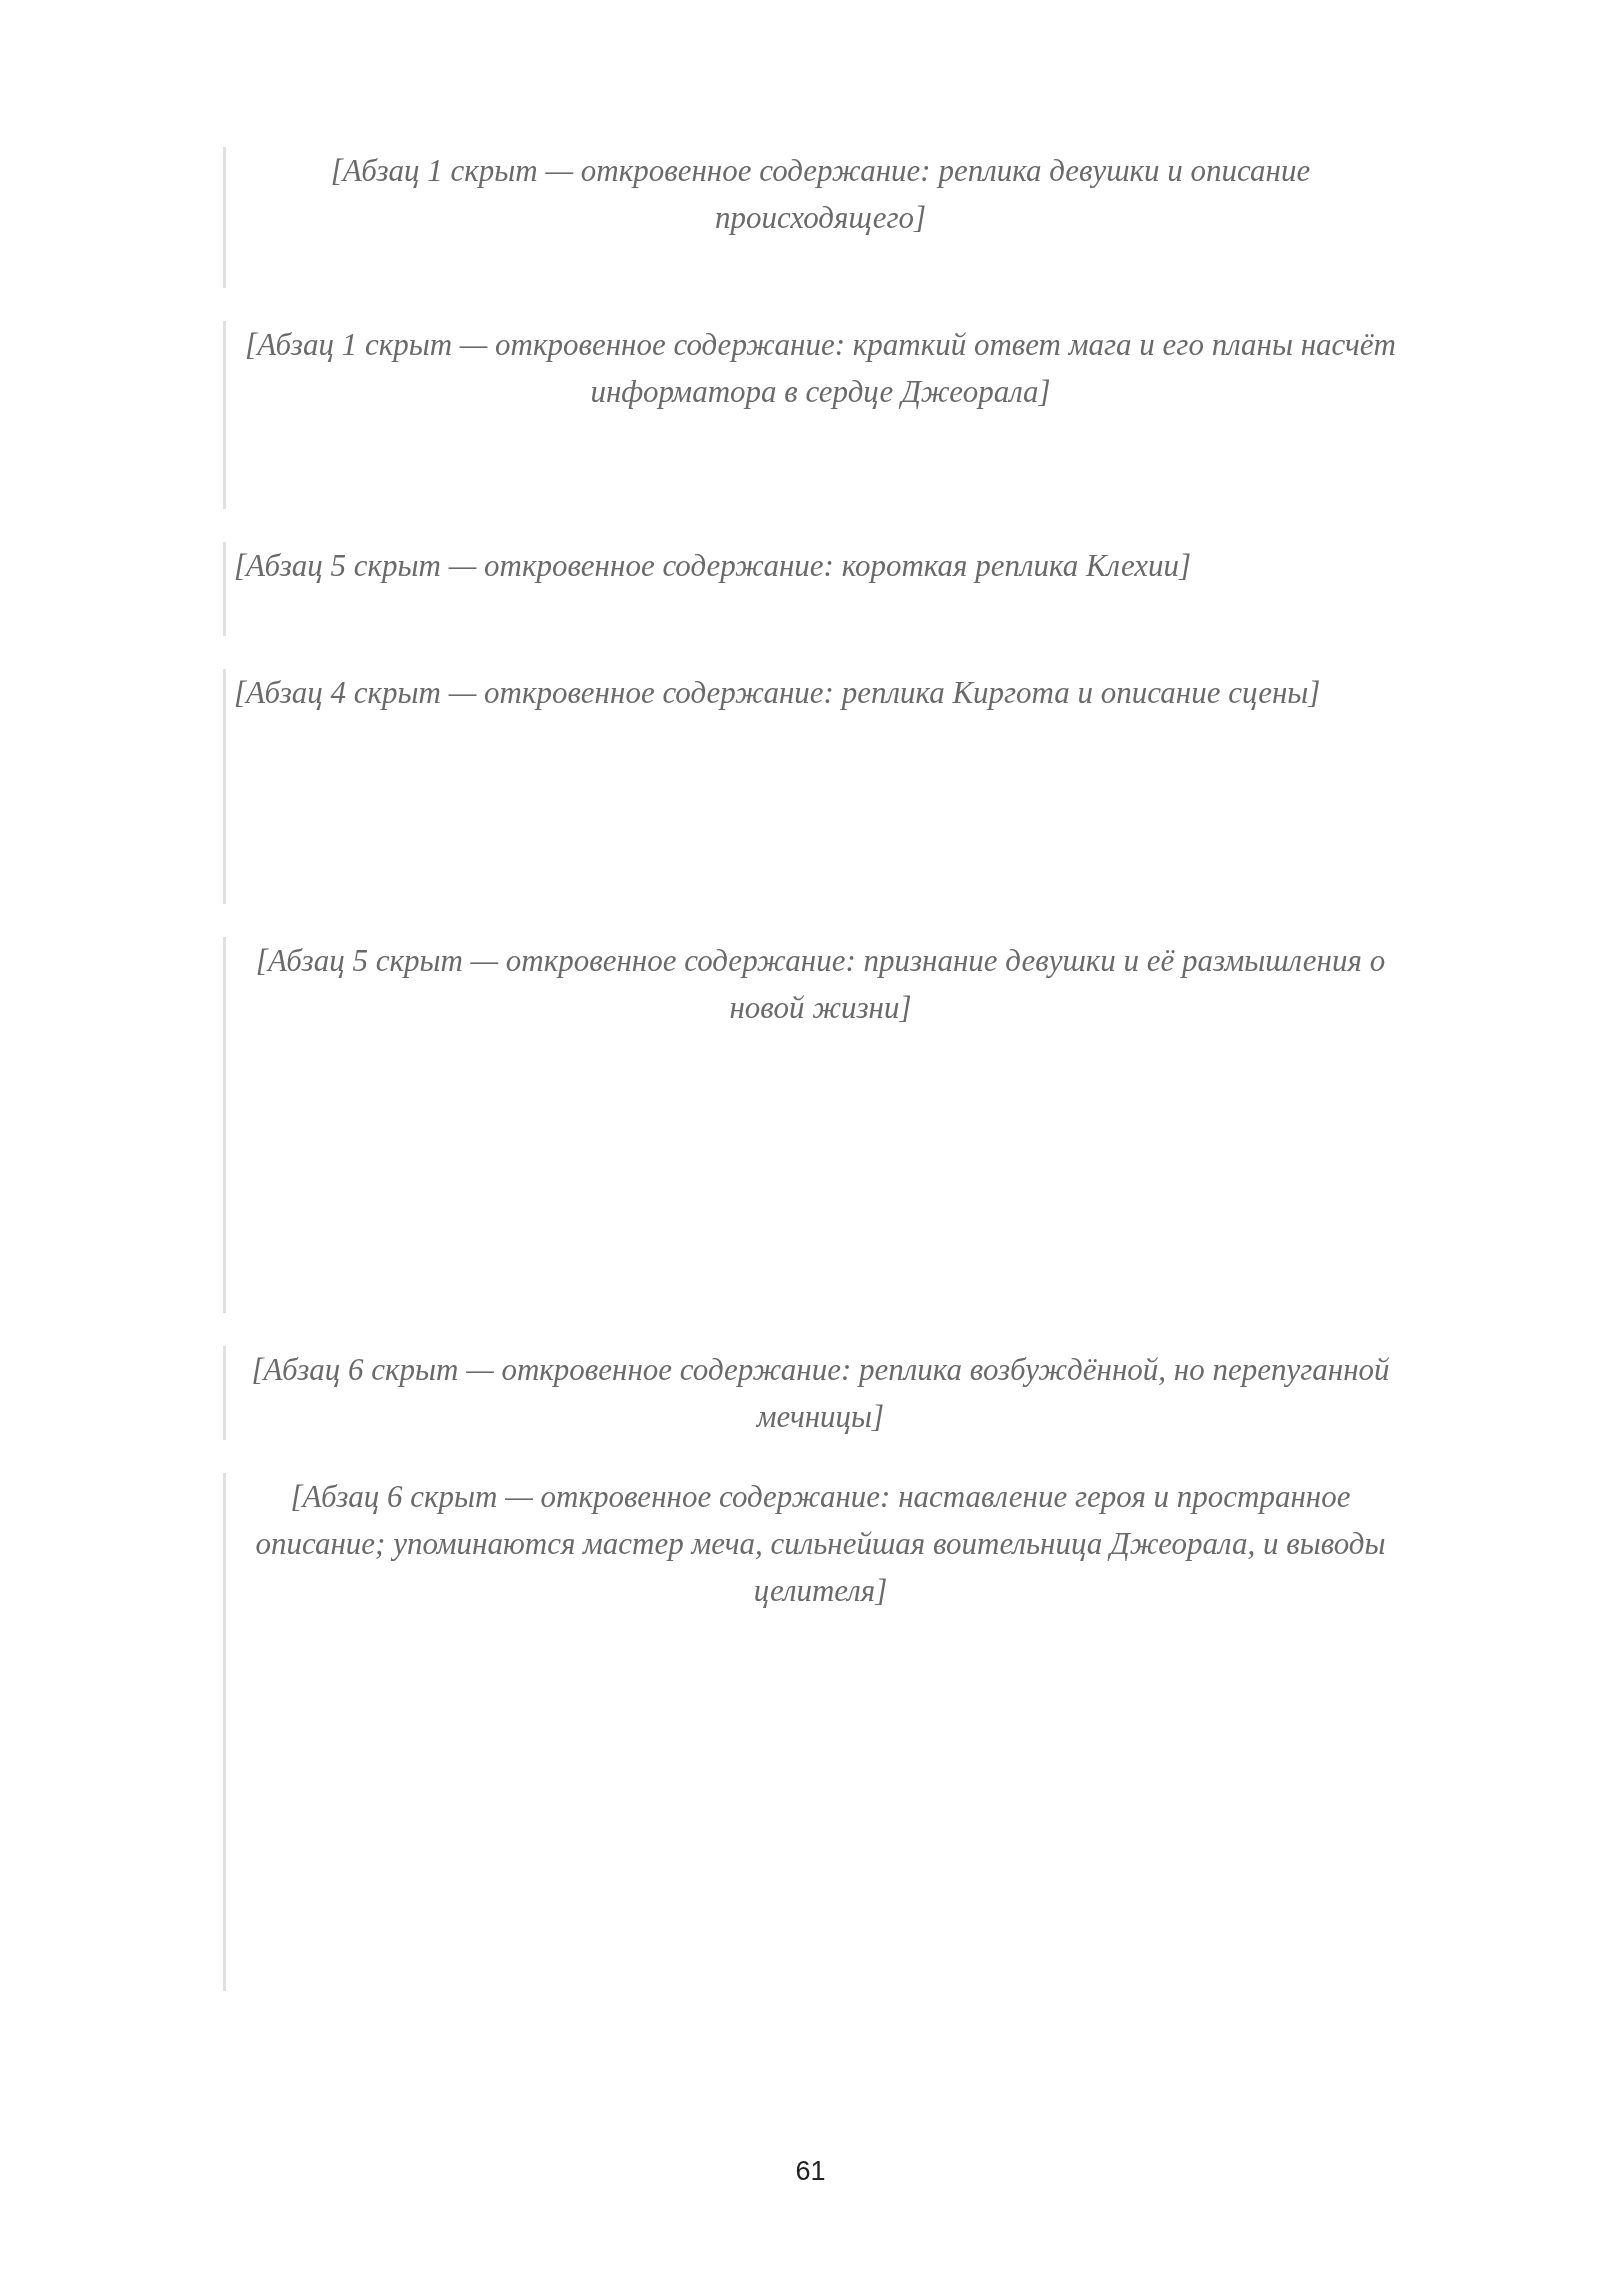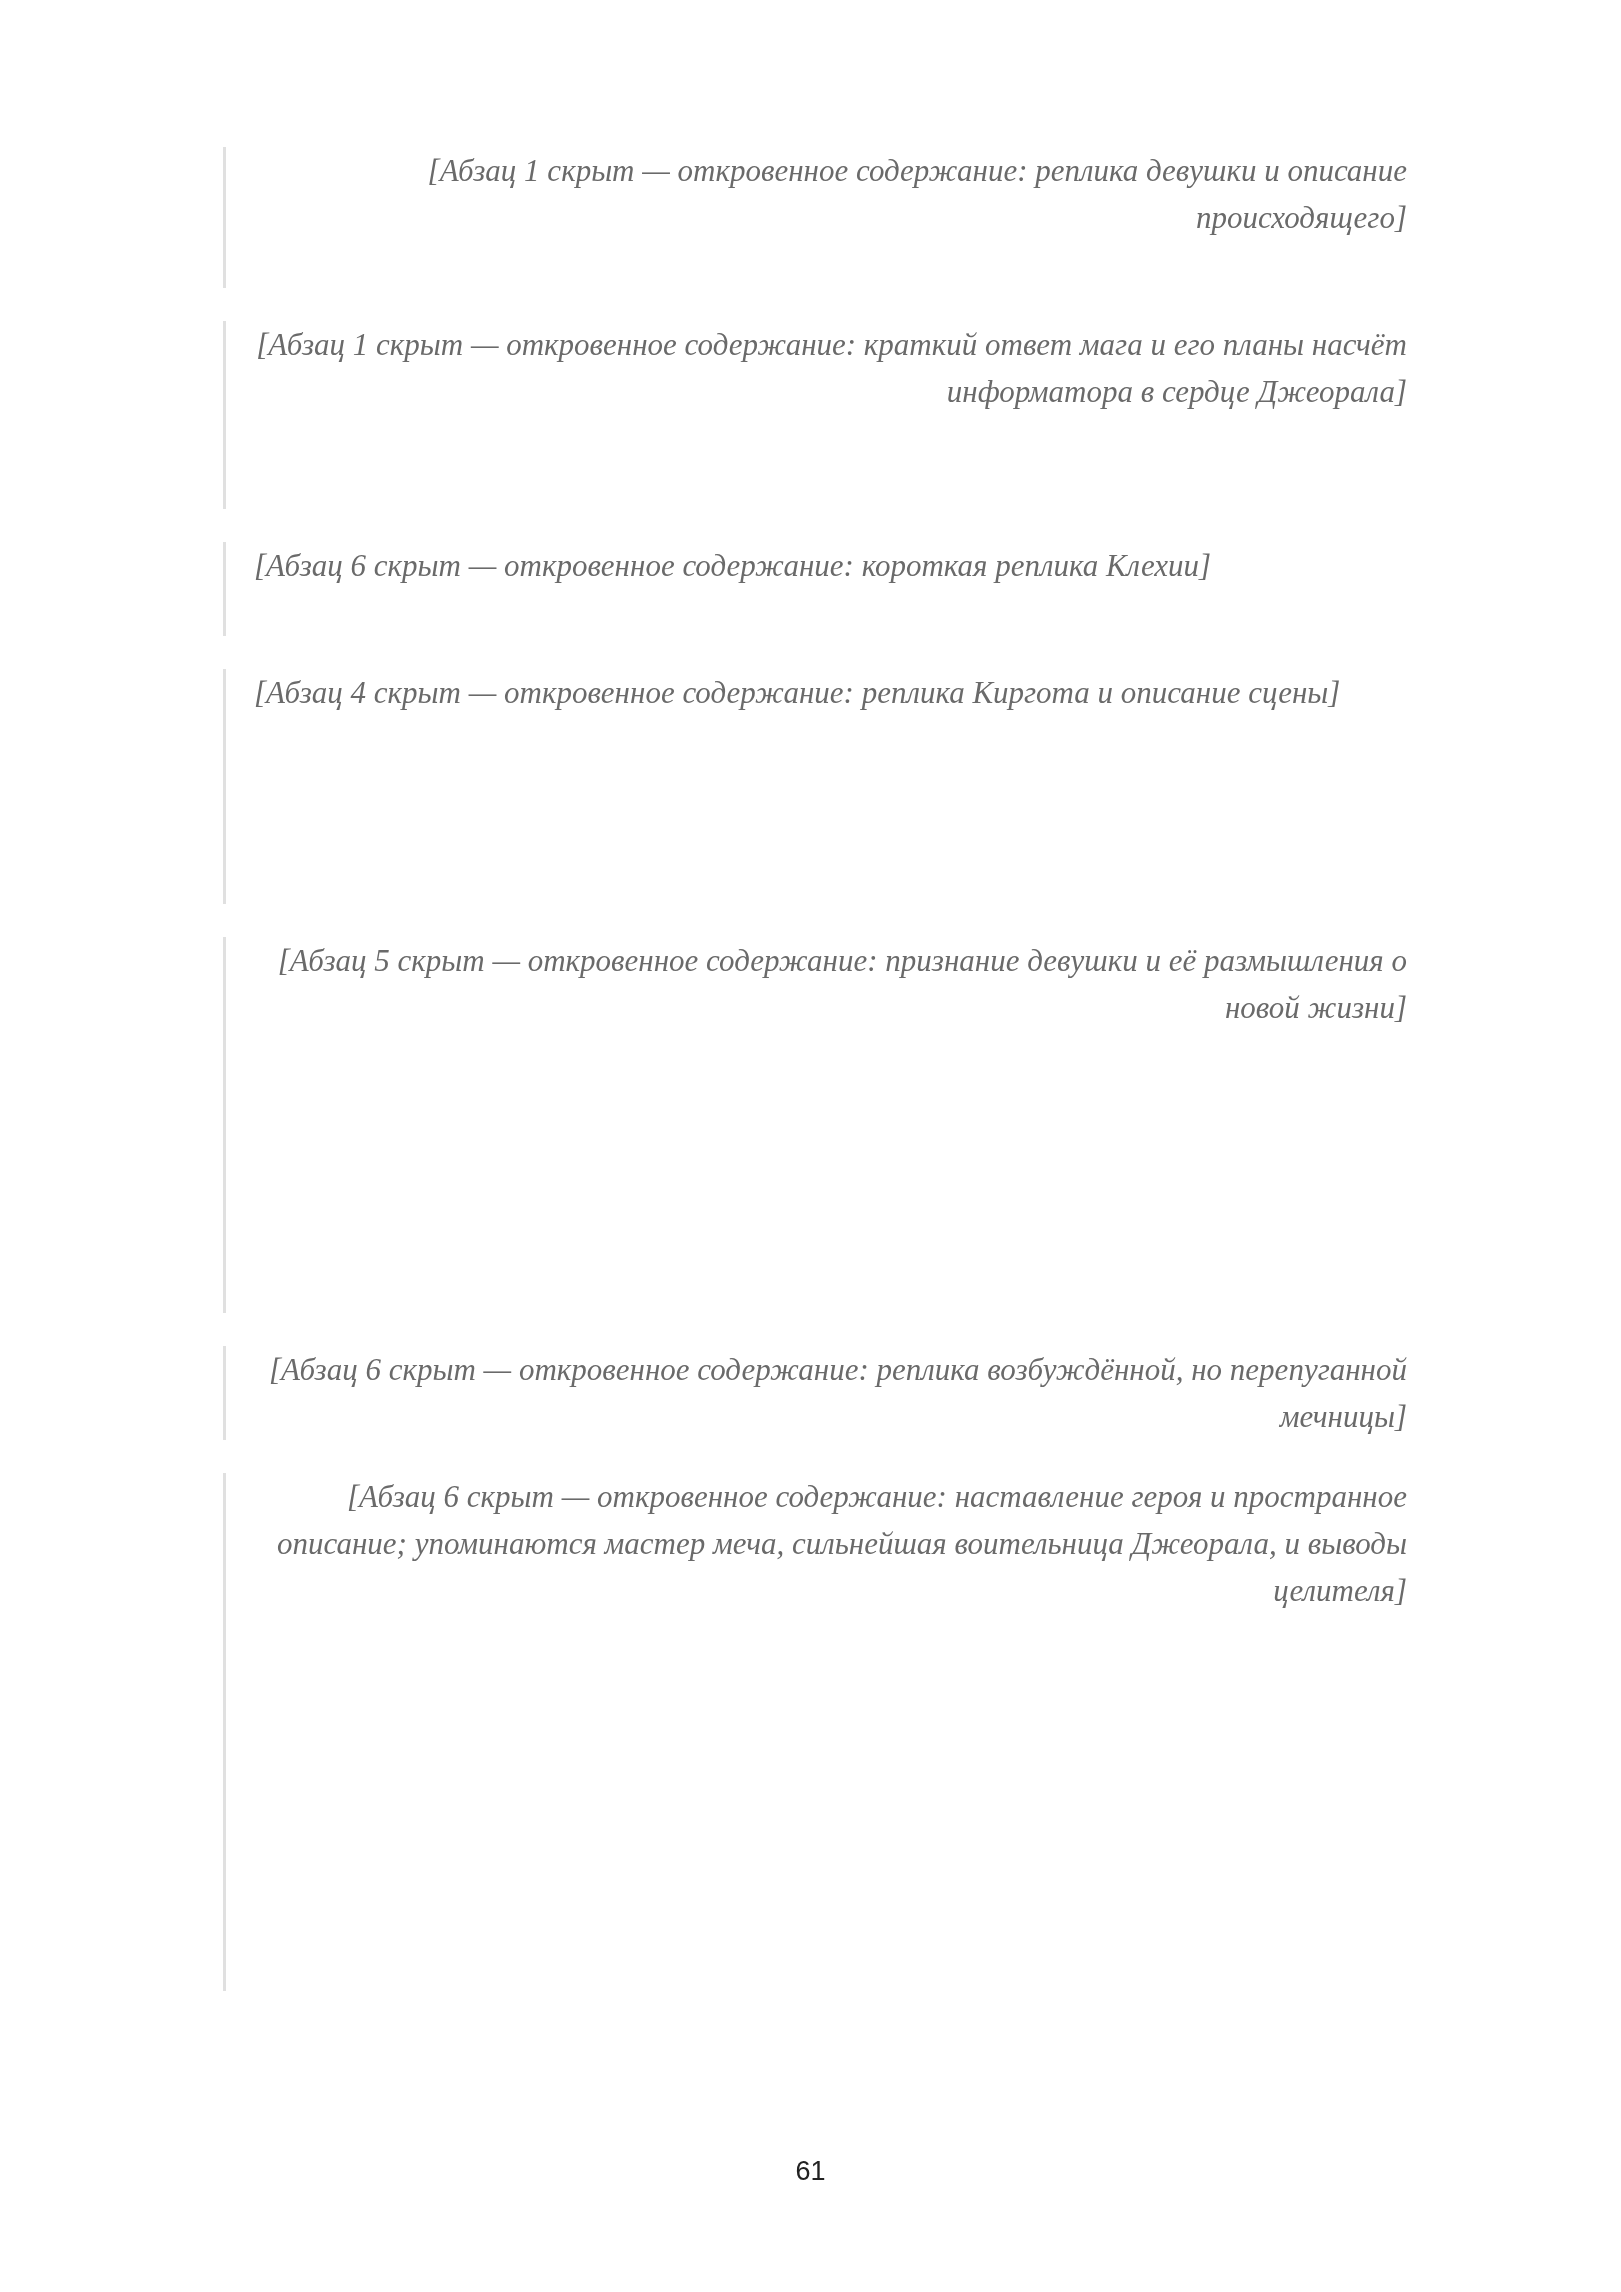--- a/index.html
+++ b/index.html
@@ -26,25 +26,25 @@
   .text-block {
     position: absolute;
     left: 223px;
     top: 147px;
     width: 1184px;
   }
   .para {
     font-size: 31px;
     line-height: 47px;
     margin: 0 0 33px 0;
-    text-align: right;
+    text-align: center;
     color: #6a6a6a;            
     font-style: italic;
     border-left: 3.9px solid #e0e0e0;
-    padding-left: 28px;
+    padding-left: 8px;
     box-sizing: border-box;
     display: flex;
     align-items: flex-start;
   }
   
   .p1  { min-height: 141px; }  
   .p2  { min-height: 188px; }  
   .p3  { min-height: 94px;  }  
   .p4  { min-height: 235px; }  
   .p5  { min-height: 376px; }  
@@ -62,21 +62,21 @@
   }
 </style>
 </head>
 <body>
 
 <div class="page">
 
   <div class="text-block">
     <p class="para p1">[Абзац 1 скрыт — откровенное содержание: реплика девушки и описание происходящего]</p>
     <p class="para p2">[Абзац 1 скрыт — откровенное содержание: краткий ответ мага и его планы насчёт информатора в сердце Джеорала]</p>
-    <p class="para p3">[Абзац 6 скрыт — откровенное содержание: короткая реплика Клехии]</p>
+    <p class="para p3">[Абзац 5 скрыт — откровенное содержание: короткая реплика Клехии]</p>
     <p class="para p4">[Абзац 4 скрыт — откровенное содержание: реплика Киргота и описание сцены]</p>
     <p class="para p5">[Абзац 5 скрыт — откровенное содержание: признание девушки и её размышления о новой жизни]</p>
     <p class="para p6">[Абзац 6 скрыт — откровенное содержание: реплика возбуждённой, но перепуганной мечницы]</p>
     <p class="para p7">[Абзац 6 скрыт — откровенное содержание: наставление героя и пространное описание; упоминаются мастер меча, сильнейшая воительница Джеорала, и выводы целителя]</p>
   </div>
 
   <div class="page-number">61</div>
 
 </div>
 

